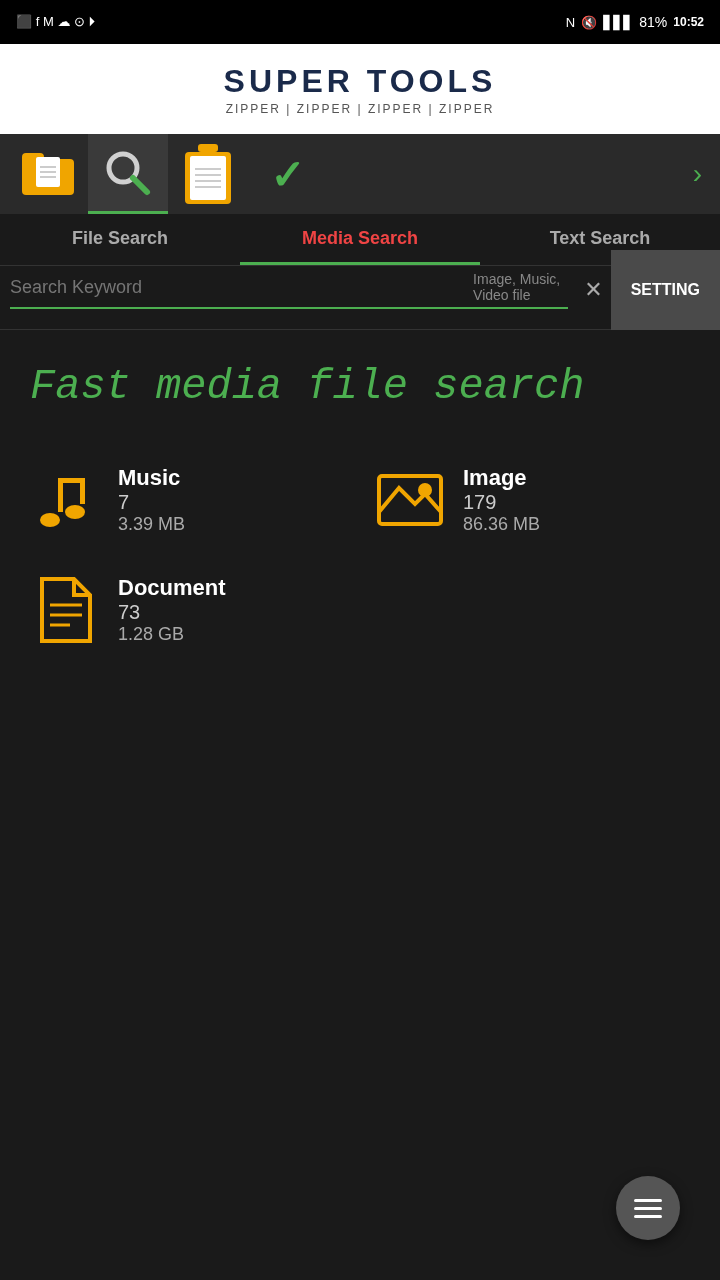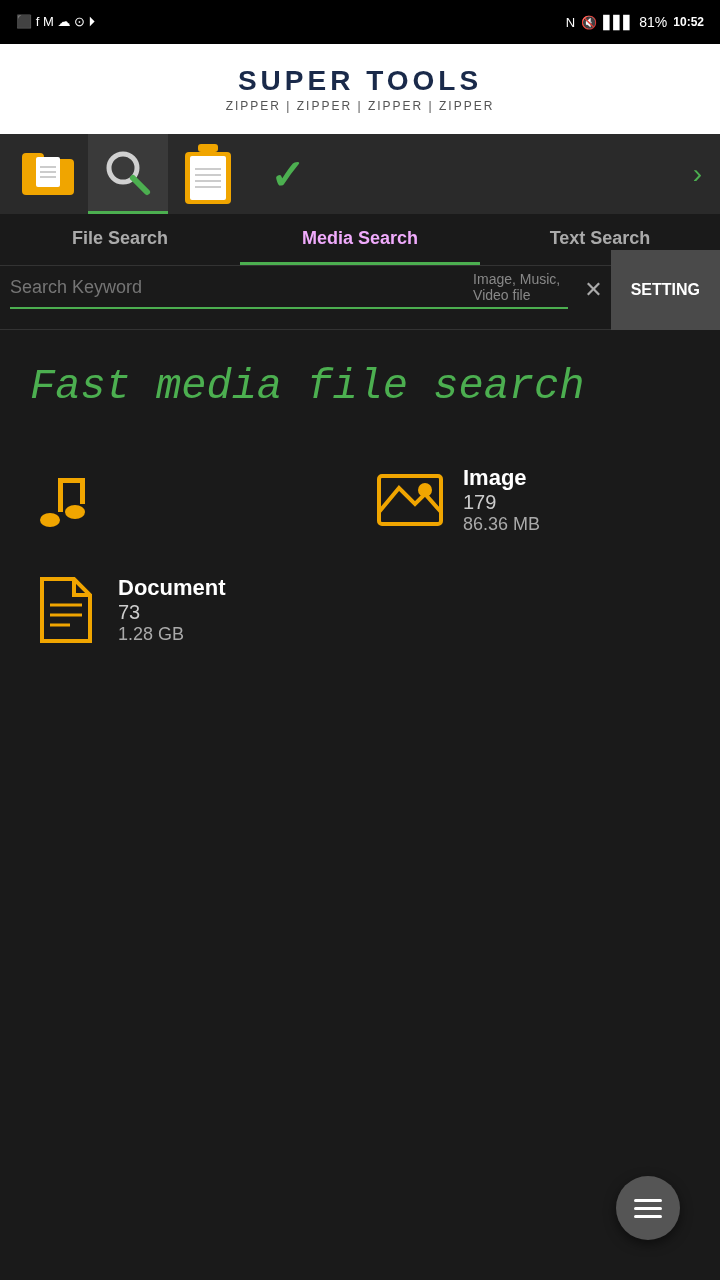--- a/index.html
+++ b/index.html
@@ -48,21 +48,21 @@
       background: #fff;
       height: 90px;
       display: flex;
       align-items: center;
       justify-content: center;
     }
     .banner-inner {
       text-align: center;
     }
     .banner-title {
-      font-size: 28px;
+      font-size: 32px;
       font-weight: 900;
       letter-spacing: 4px;
       color: #1a2a4a;
       font-family: 'Arial Black', Arial, sans-serif;
     }
     .banner-subtitle {
       font-size: 12px;
       color: #555;
       letter-spacing: 2px;
       margin-top: 2px;
@@ -206,21 +206,21 @@
       display: flex;
       align-items: center;
       justify-content: center;
       font-size: 18px;
       font-weight: bold;
       color: #aaa;
       cursor: pointer;
       border-bottom: 3px solid transparent;
     }
     .tab.active {
-      color: #f0abfc;
+      color: #ef4444;
       border-bottom: 3px solid #4CAF50;
     }
 
     
     .search-bar {
       background: #1a1a1a;
       display: flex;
       align-items: center;
       padding: 10px 0 25px 10px;
       border-bottom: 1px solid #333;
@@ -447,20 +447,25 @@
     <div class="stat-item">
       <div class="stat-icon">
         <svg width="60" height="60" viewBox="0 0 60 60">
           <ellipse cx="15" cy="50" rx="10" ry="7" fill="#f0a500"></ellipse>
           <ellipse cx="40" cy="42" rx="10" ry="7" fill="#f0a500"></ellipse>
           <rect x="23" y="8" width="5" height="34" fill="#f0a500"></rect>
           <rect x="23" y="8" width="22" height="5" fill="#f0a500"></rect>
           <rect x="45" y="8" width="5" height="26" fill="#f0a500"></rect>
         </svg>
       </div>
+      <div class="stat-info">
+        <span class="stat-label">Music</span>
+        <span class="stat-count">7</span>
+        <span class="stat-size">3.39 MB</span>
+      </div>
     </div>
 
     <div class="stat-item">
       <div class="stat-icon">
         <svg width="66" height="60" viewBox="0 0 66 60">
           <rect x="2" y="6" width="62" height="48" rx="3" ry="3" fill="none" stroke="#f0a500" stroke-width="4"></rect>
 
           <polyline points="2,42 22,18 38,34 48,24 64,42" fill="none" stroke="#f0a500" stroke-width="4"></polyline>
 
           <circle cx="48" cy="20" r="7" fill="#f0a500"></circle>

